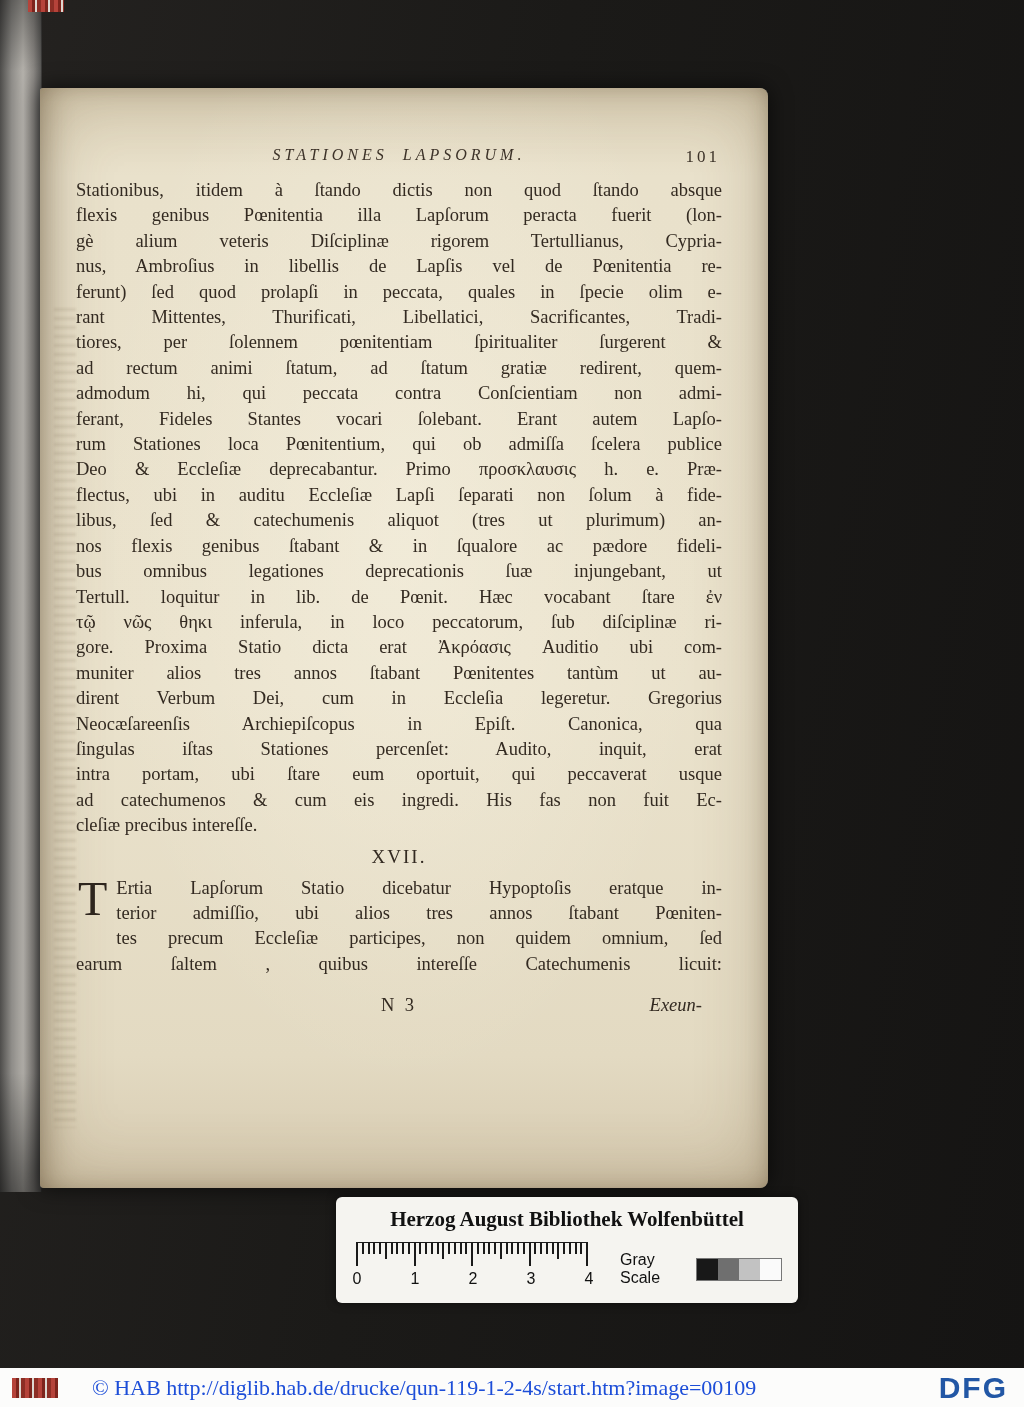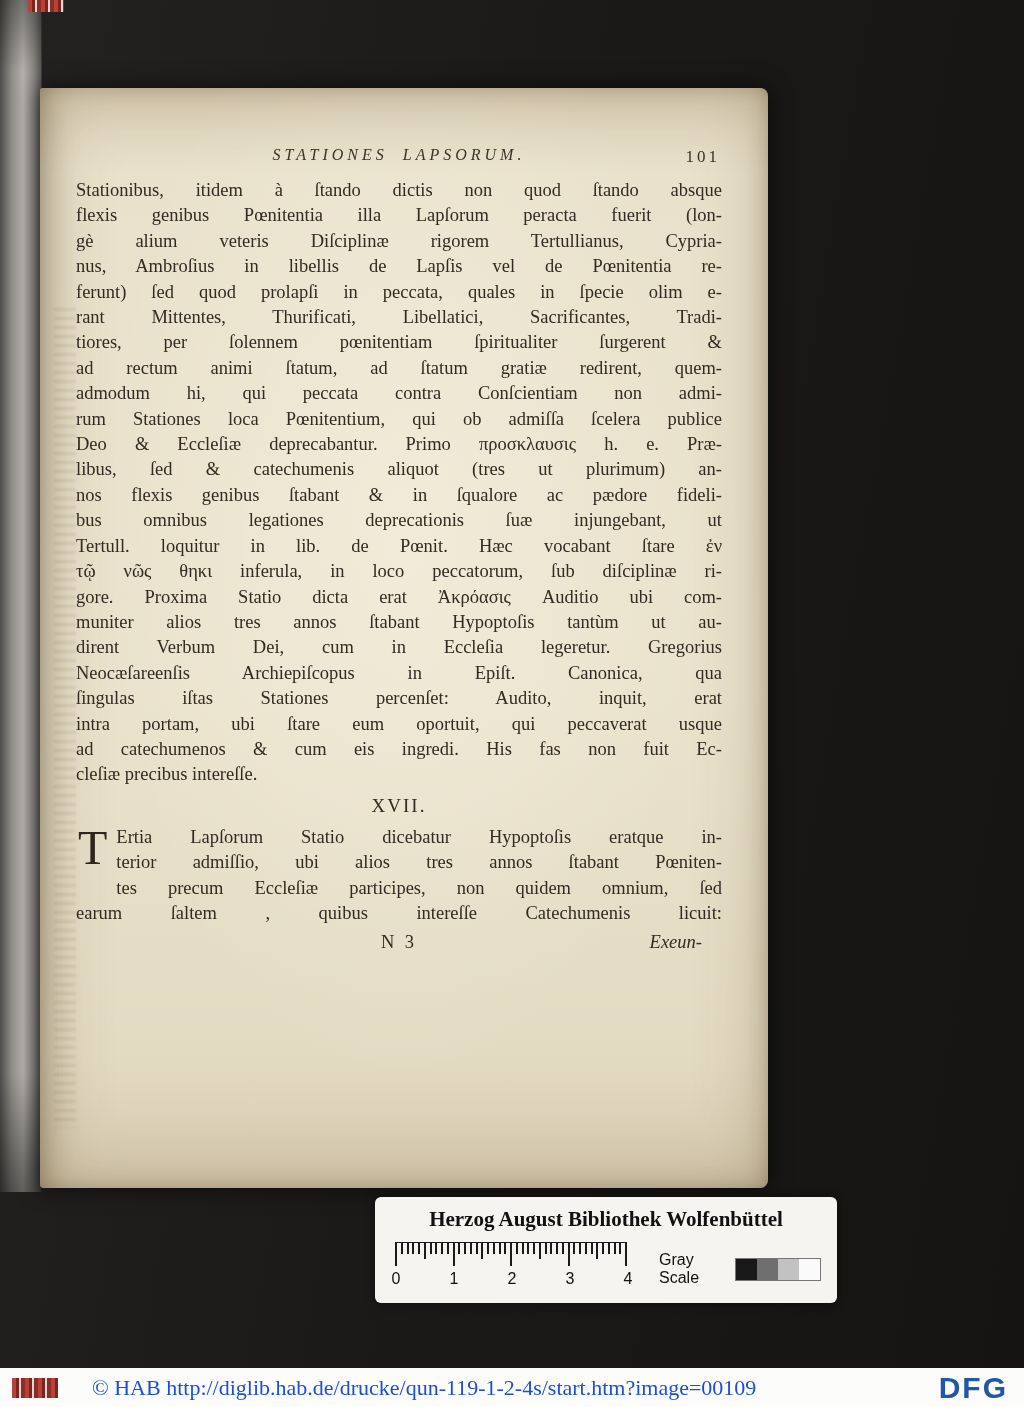--- a/index.html
+++ b/index.html
@@ -63,26 +63,26 @@
   .line.last { text-align: right; text-align-last: left; }
   .section-heading {
     text-align: center; font-size: 19px; letter-spacing: 2px;
     margin-top: 7px; height: 26px;
   }
   .para2 { margin-top: 4px; font-size: 18.5px; line-height: 25.4px; }
   .dropcap {
     float: left; font-size: 48px; line-height: 44px; height: 50px;
     padding: 1px 9px 0 2px; color: #2e261e;
   }
-  .sig-line { clear: both; position: relative; height: 28px; margin-top: 6px; font-size: 18.5px; }
+  .sig-line { clear: both; position: relative; height: 28px; margin-top: 18px; font-size: 18.5px; }
   .signature { position: absolute; left: 50%; transform: translateX(-50%); letter-spacing: 3px; }
   .catchword { position: absolute; right: 20px; font-style: italic; }
   
   .label-card {
-    position: absolute; left: 375px; top: 1197px; width: 462px; height: 106px;
+    position: absolute; left: 336px; top: 1197px; width: 462px; height: 106px;
     background: #f5f4f0; border-radius: 6px;
     box-shadow: 0 0 10px rgba(0,0,0,0.5);
     box-sizing: border-box; padding: 10px 16px 0 16px;
     color: #111;
   }
   .label-title {
     text-align: center; font-weight: bold; font-size: 21px;
     font-family: "Liberation Serif", "DejaVu Serif", serif;
   }
   .label-row { display: flex; align-items: flex-start; margin-top: 10px; }
@@ -139,29 +139,31 @@
     <div class="body-text" id="body-lines">
         <div class="line">Stationibus, itidem à ſtando dictis non quod ſtando absque</div>
         <div class="line">flexis genibus Pœnitentia illa Lapſorum peracta fuerit (lon-</div>
         <div class="line">gè alium veteris Diſciplinæ rigorem Tertullianus, Cypria-</div>
         <div class="line">nus, Ambroſius in libellis de Lapſis vel de Pœnitentia re-</div>
         <div class="line">ferunt) ſed quod prolapſi in peccata, quales in ſpecie olim e-</div>
         <div class="line">rant Mittentes, Thurificati, Libellatici, Sacrificantes, Tradi-</div>
         <div class="line">tiores, per ſolennem pœnitentiam ſpiritualiter ſurgerent &amp;</div>
         <div class="line">ad rectum animi ſtatum, ad ſtatum gratiæ redirent, quem-</div>
         <div class="line">admodum hi, qui peccata contra Conſcientiam non admi-</div>
+        <div class="line">ferant, Fideles Stantes vocari ſolebant. Erant autem Lapſo-</div>
         <div class="line">rum Stationes loca Pœnitentium, qui ob admiſſa ſcelera publice</div>
         <div class="line">Deo &amp; Eccleſiæ deprecabantur. Primo προσκλαυσις h. e. Præ-</div>
+        <div class="line">flectus, ubi in auditu Eccleſiæ Lapſi ſeparati non ſolum à fide-</div>
         <div class="line">libus, ſed &amp; catechumenis aliquot (tres ut plurimum) an-</div>
         <div class="line">nos flexis genibus ſtabant &amp; in ſqualore ac pædore fideli-</div>
         <div class="line">bus omnibus legationes deprecationis ſuæ injungebant, ut</div>
         <div class="line">Tertull. loquitur in lib. de Pœnit. Hæc vocabant ſtare ἐν</div>
         <div class="line">τῷ νῶς θηκι inferula, in loco peccatorum, ſub diſciplinæ ri-</div>
         <div class="line">gore. Proxima Statio dicta erat Ἀκρόασις Auditio ubi com-</div>
-        <div class="line">muniter alios tres annos ſtabant Hypoptoſis tantùm ut au-</div>
+        <div class="line">muniter alios tres annos ſtabant Pœnitentes tantùm ut au-</div>
         <div class="line">dirent Verbum Dei, cum in Eccleſia legeretur. Gregorius</div>
         <div class="line">Neocæſareenſis Archiepiſcopus in Epiſt. Canonica, qua</div>
         <div class="line">ſingulas iſtas Stationes percenſet: Audito, inquit, erat</div>
         <div class="line">intra portam, ubi ſtare eum oportuit, qui peccaverat usque</div>
         <div class="line">ad catechumenos &amp; cum eis ingredi. His fas non fuit Ec-</div>
         <div class="line last">cleſiæ precibus intereſſe.</div>
       </div>
 
     <div class="section-heading">XVII.</div>
 

